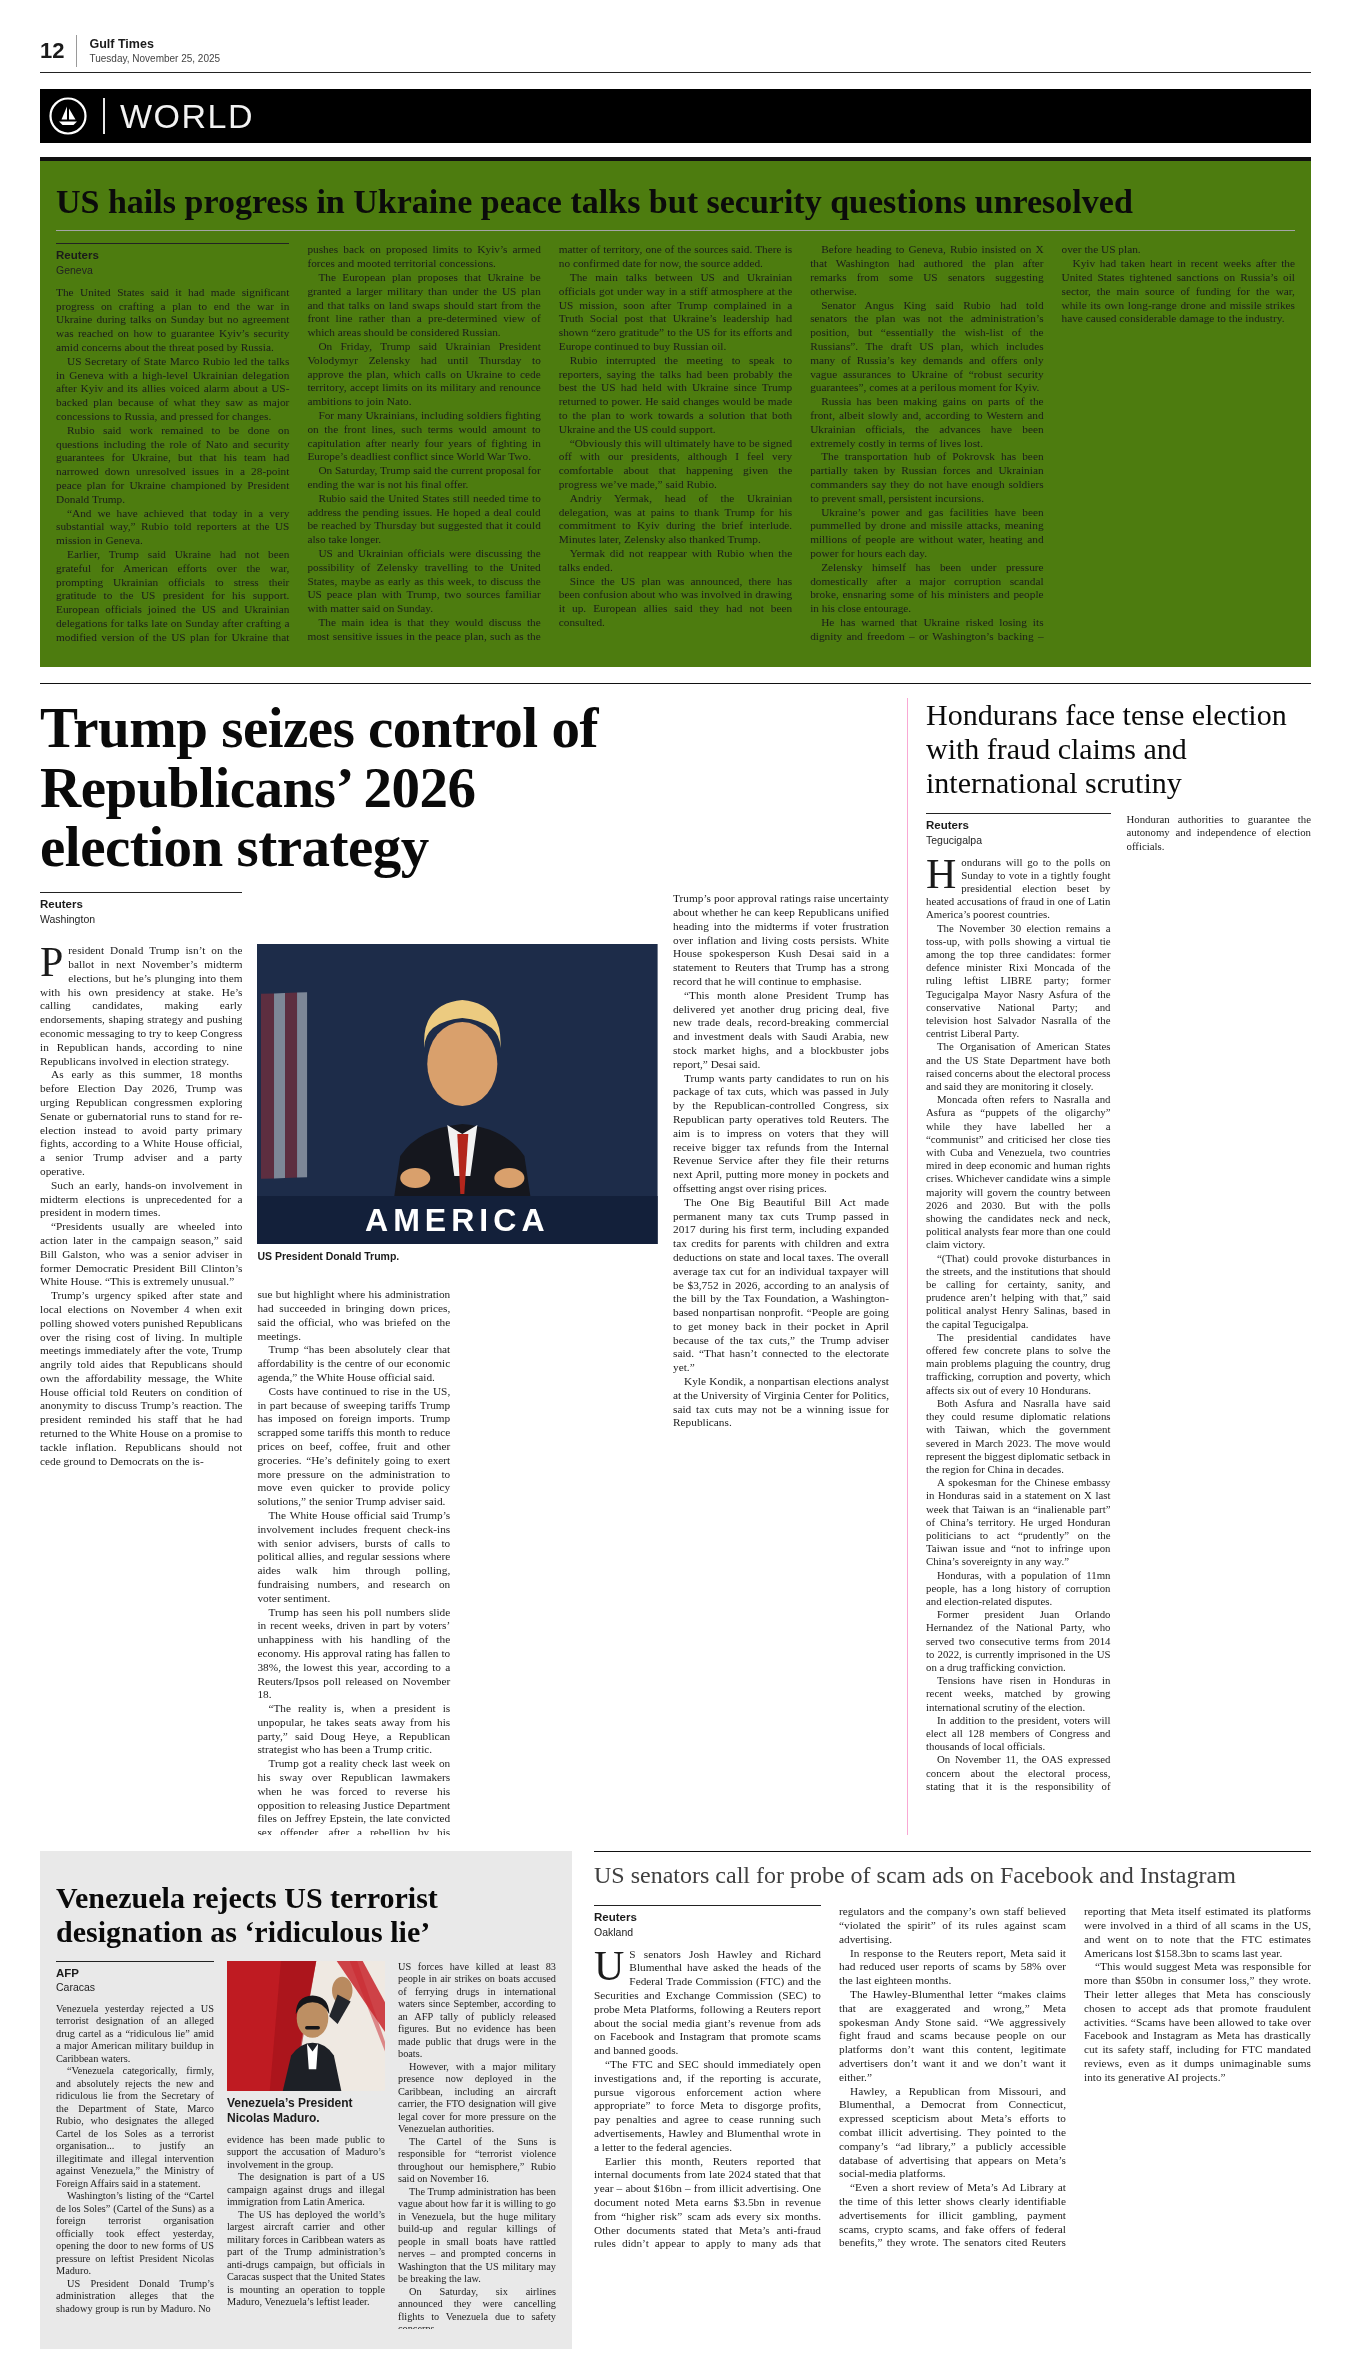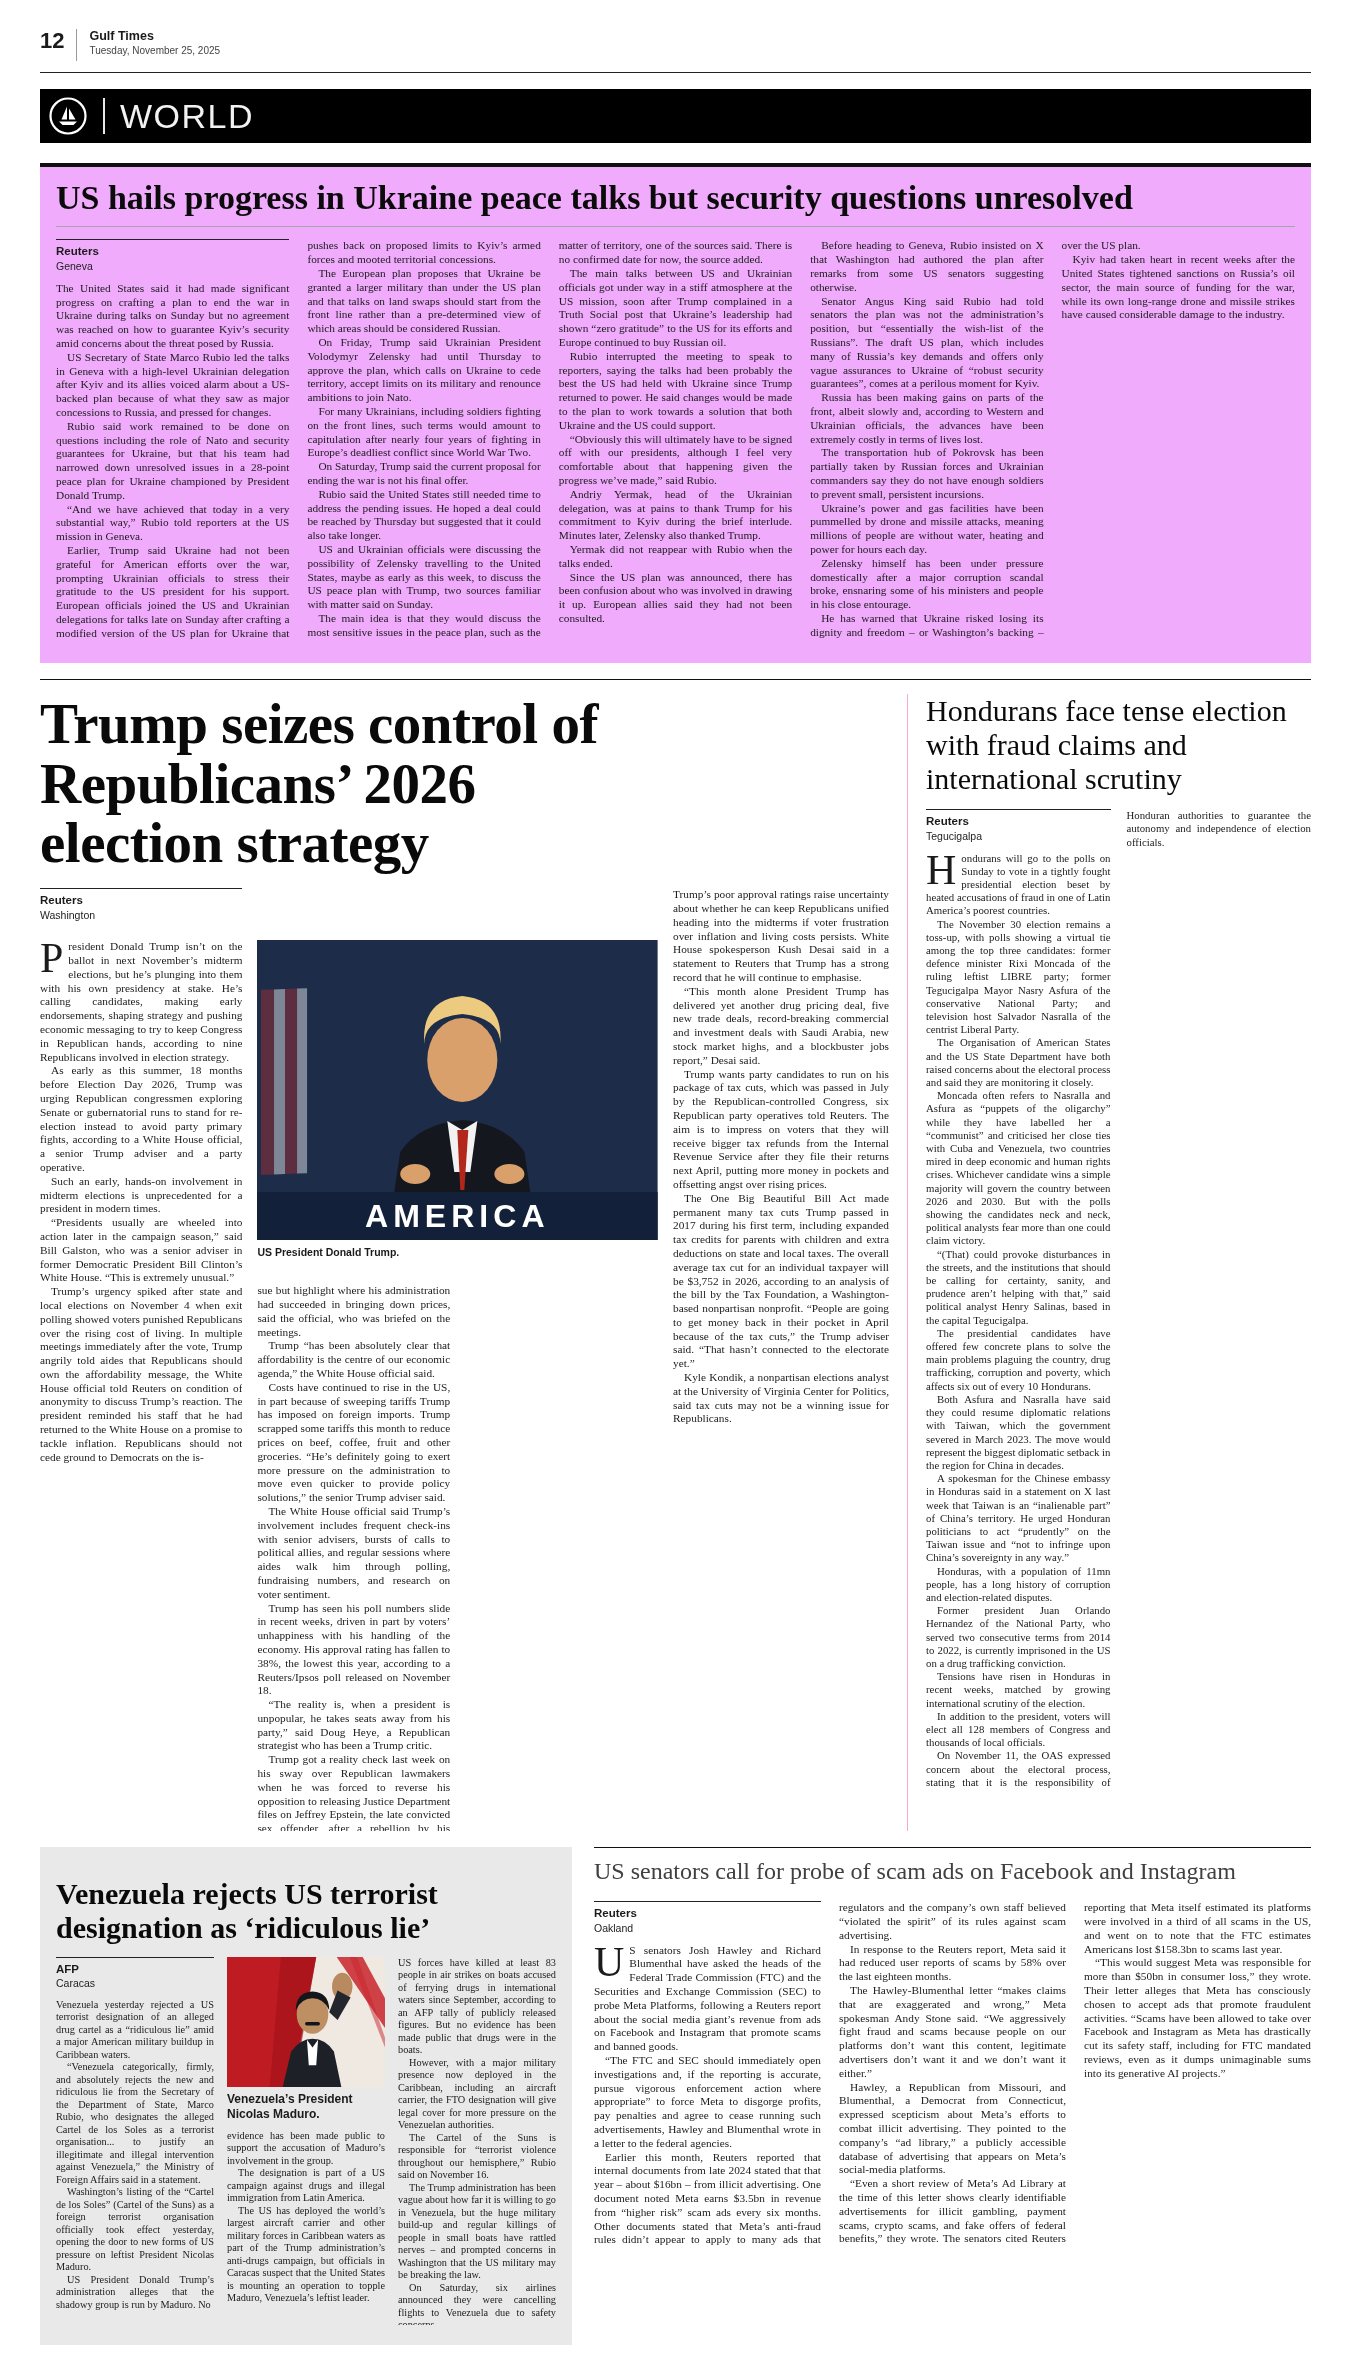--- a/index.html
+++ b/index.html
@@ -3,21 +3,21 @@
 <meta charset="utf-8">
 <style>
   * { box-sizing: border-box; }
   html,body { margin:0; padding:0; background:#f5f5f5; }
   .page {
     position:relative; width:1351px; height:2365px; margin:0 auto;
     background:#ffffff; padding:26px 40px 30px; overflow:hidden;
     font-family:"Liberation Serif", serif; color:#1b1b1b;
   }
   
-  .masthead { display:flex; align-items:flex-start; gap:12px; height:46px; }
+  .masthead { display:flex; align-items:center; gap:12px; height:46px; }
   .pg-num { font-family:"Liberation Sans",sans-serif; font-weight:700; font-size:22px; line-height:1; padding-top:4px; }
   .mast-divider { width:1px; height:32px; background:#9a9a9a; margin-top:3px; }
   .paper-name { font-family:"Liberation Sans",sans-serif; font-weight:700; font-size:12.5px; line-height:1.2; padding-top:3px; }
   .paper-date { font-family:"Liberation Sans",sans-serif; font-size:10px; color:#444; margin-top:1px; }
   .header-rule { border-top:1.5px solid #222; }
 
   
   .section-banner { margin-top:16px; background:#000; height:54px; display:flex; align-items:center; gap:15px; padding-left:8px; }
   .logo svg { width:40px; height:40px; display:block; }
   .banner-sep { width:2px; height:36px; background:#e8e8e8; }
@@ -29,21 +29,21 @@
   .byline .src { font-weight:700; font-size:11.5px; line-height:1.2; }
   .byline .loc { font-size:10.5px; line-height:1.2; margin-top:1px; color:#222; }
   .copy p { margin:0; font-size:11.3px; line-height:13.8px; text-align:justify; }
   .copy p + p { text-indent:11px; }
   .dropcap p:first-of-type::first-letter {
     float:left; font-size:42px; line-height:33px; padding:2px 5px 0 0; font-family:"Liberation Serif",serif;
   }
   .photo-caption { font-family:"Liberation Sans",sans-serif; font-weight:700; font-size:10.5px; line-height:1.25; margin-top:6px; }
 
   
-  .ukraine { margin-top:20px; background:#f0abfc; border-top:4px solid #101010; padding:8px 16px 16px; }
+  .ukraine { margin-top:14px; background:#4d7c0f; border-top:4px solid #101010; padding:18px 16px 16px; }
   .ukraine-headline { font-weight:700; font-size:34px; line-height:1.1; color:#0b0b0b; margin:4px 0 0; padding-bottom:10px; border-bottom:1px solid #a5a5a5; }
   .ukr-body { margin-top:12px; height:408px; column-count:5; column-gap:18px; column-fill:auto; overflow:hidden; }
 
   
   .mid-row { margin-top:16px; border-top:1px solid #111; padding-top:14px; display:grid; grid-template-columns:1fr 404px; height:1152px; overflow:hidden; }
   .trump { padding-right:18px; }
   .trump-grid { display:grid; grid-template-columns:1.05fr 1fr 1fr 1.12fr; grid-template-rows:auto 52px 336px auto; column-gap:15px; height:100%; }
   .trump-headline { grid-area:1/1/2/4; font-weight:700; font-size:57px; line-height:1.04; letter-spacing:-0.5px; margin:0 0 16px; color:#0a0a0a; }
   .trump-byline { grid-area:2/1/3/2; }
   .trump-col1 { grid-area:3/1/5/2; overflow:hidden; }

